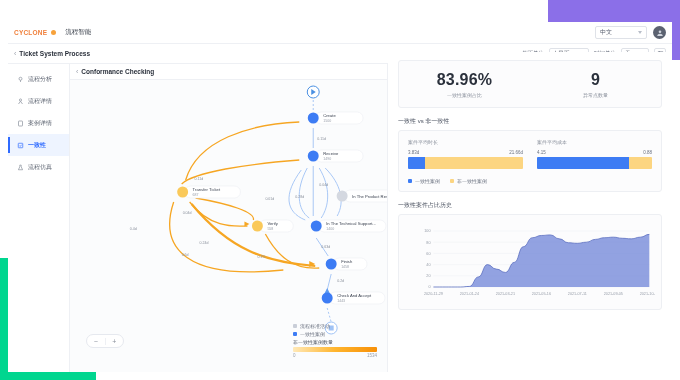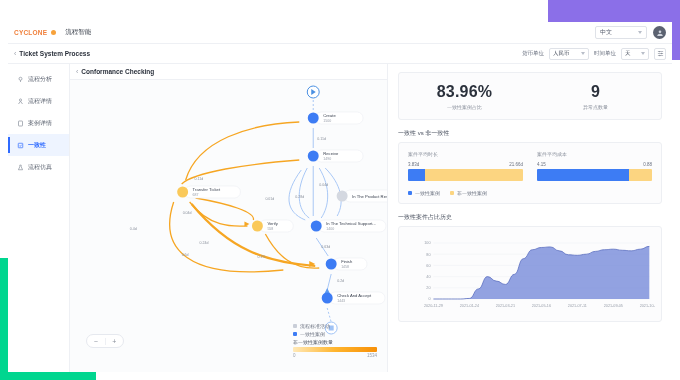--- a/index.html
+++ b/index.html
@@ -83,21 +83,21 @@
   .zoomctl span + span { border-left: 1px solid #eef0f4; }
 
   .glegend { position: absolute; right: 10px; bottom: 14px; width: 84px; }
   .gl-row { display:flex; align-items:center; gap:3px; font-size:5px; color:#6b7280; margin-bottom:2px; }
   .sw { width:4px; height:4px; border-radius:1px; }
   .gl-title { font-size:5px; color:#4b5260; margin:2px 0 2px; }
   .gl-scale { height:5px; border-radius:1px; background: linear-gradient(90deg,#ffe9b8,#ffb52e,#f79008); }
   .gl-ticks { display:flex; justify-content:space-between; font-size:4.5px; color:#9aa0ab; margin-top:1px; }
 
   
-  .rightpanel { position: absolute; left: 388px; top: 64px; width: 284px; height: 308px; background:#fff; padding: 8px 10px; overflow:hidden; }
+  .rightpanel { position: absolute; left: 388px; top: 52px; width: 284px; height: 308px; background:#fff; padding: 8px 10px; overflow:hidden; }
   .card { border: 1px solid #edeff3; border-radius: 3px; background: #fcfcfd; }
 
   .kpi-card { height: 48px; display:flex; align-items:center; }
   .kpi { flex: 1; text-align:center; }
   .kpi-val { font-size: 16px; color: #2b313c; font-weight: bold; letter-spacing:.2px; }
   .kpi-lab { font-size: 5px; color: #8b919d; margin-top: 3px; }
 
   .sec-title { font-size: 6px; color: #4b5260; margin: 9px 0 4px; }
 
   .cmp-card { padding: 8px 9px 7px; }

